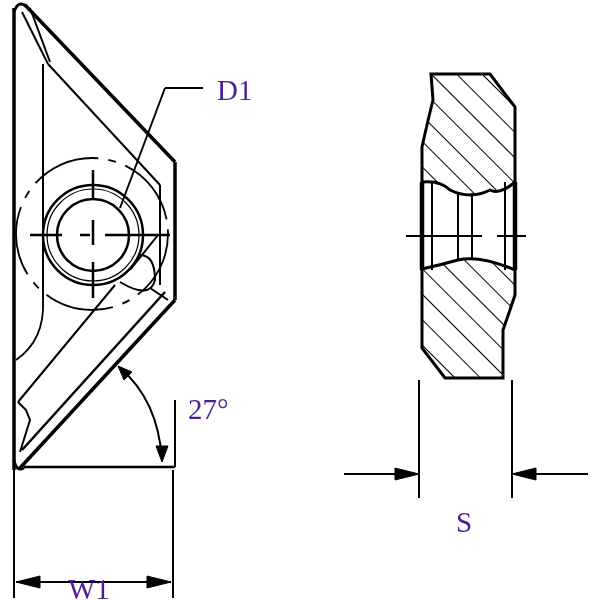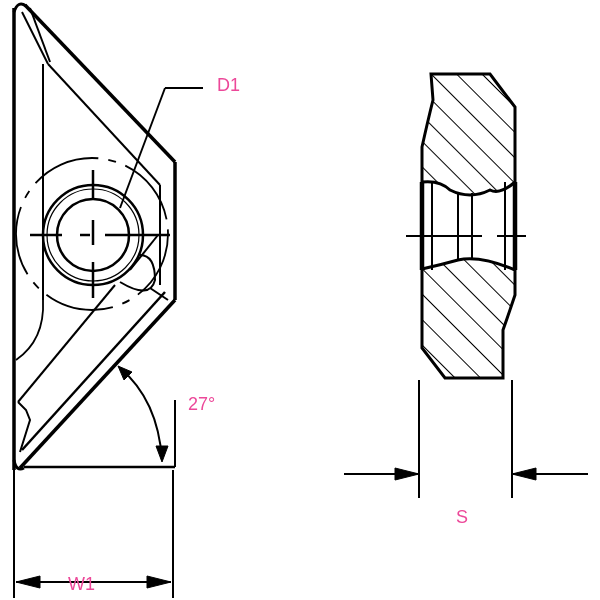--- a/index.html
+++ b/index.html
@@ -1,18 +1,18 @@
 <!DOCTYPE html>
 <html><head>
   <meta charset="utf-8">
   <style>
     html, body { margin: 0; padding: 0; background: #ffffff; }
     body { width: 600px; height: 600px; overflow: hidden; position: relative; }
     svg { position: absolute; left: 0; top: 0; }
-    .lbl { position: absolute; font-family: Liberation Sans, sans-serif; font-size: 18px; color: #ec4899; line-height: 1; }
+    .lbl { position: absolute; font-family: Liberation Serif, serif; font-size: 29px; color: #4c1d95; line-height: 1; }
   </style>
 </head>
 <body>
 
 <svg width="600" height="600" viewBox="0 0 600 600">
   <defs>
     <pattern id="hatch" patternUnits="userSpaceOnUse" width="18" height="18" patternTransform="rotate(-45)">
       <line x1="0" y1="0" x2="0" y2="18" stroke="#000" stroke-width="2"></line>
     </pattern>
   </defs>

